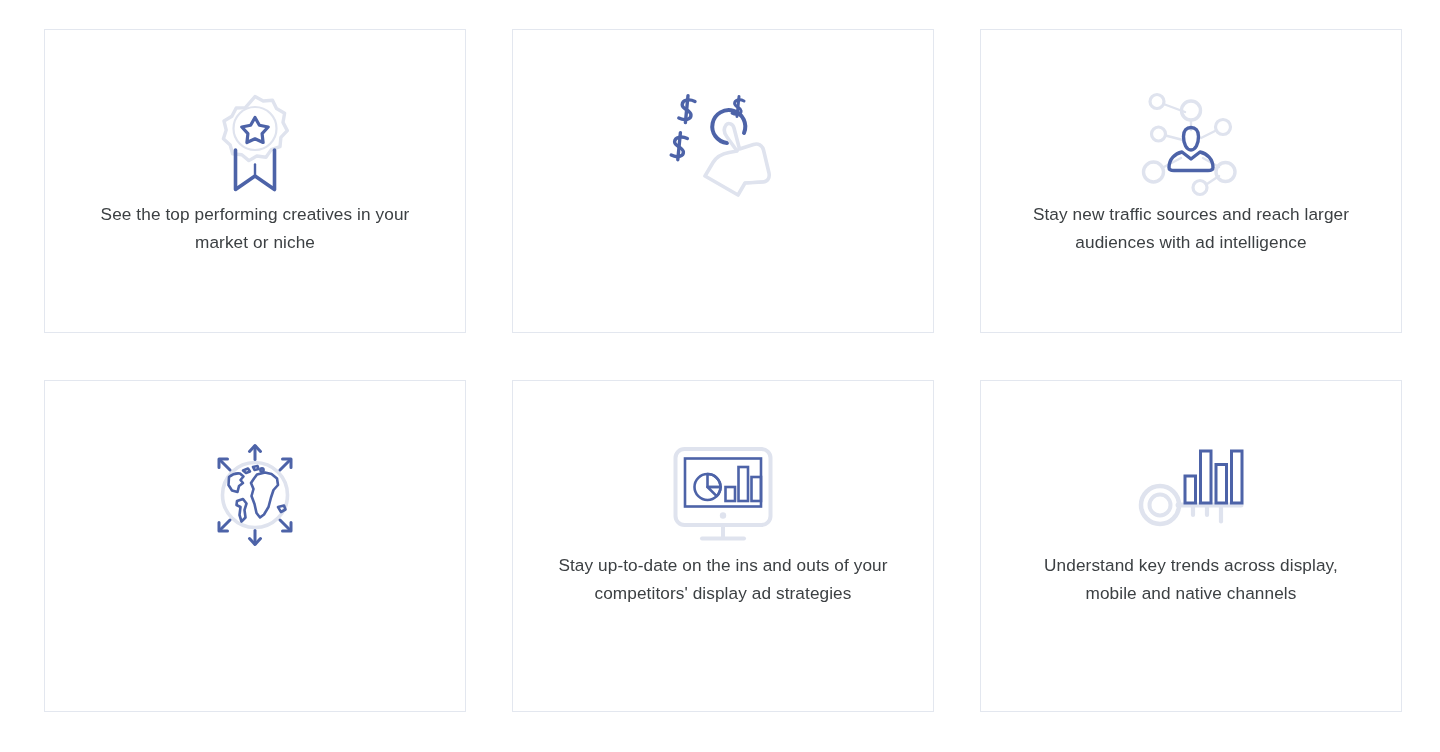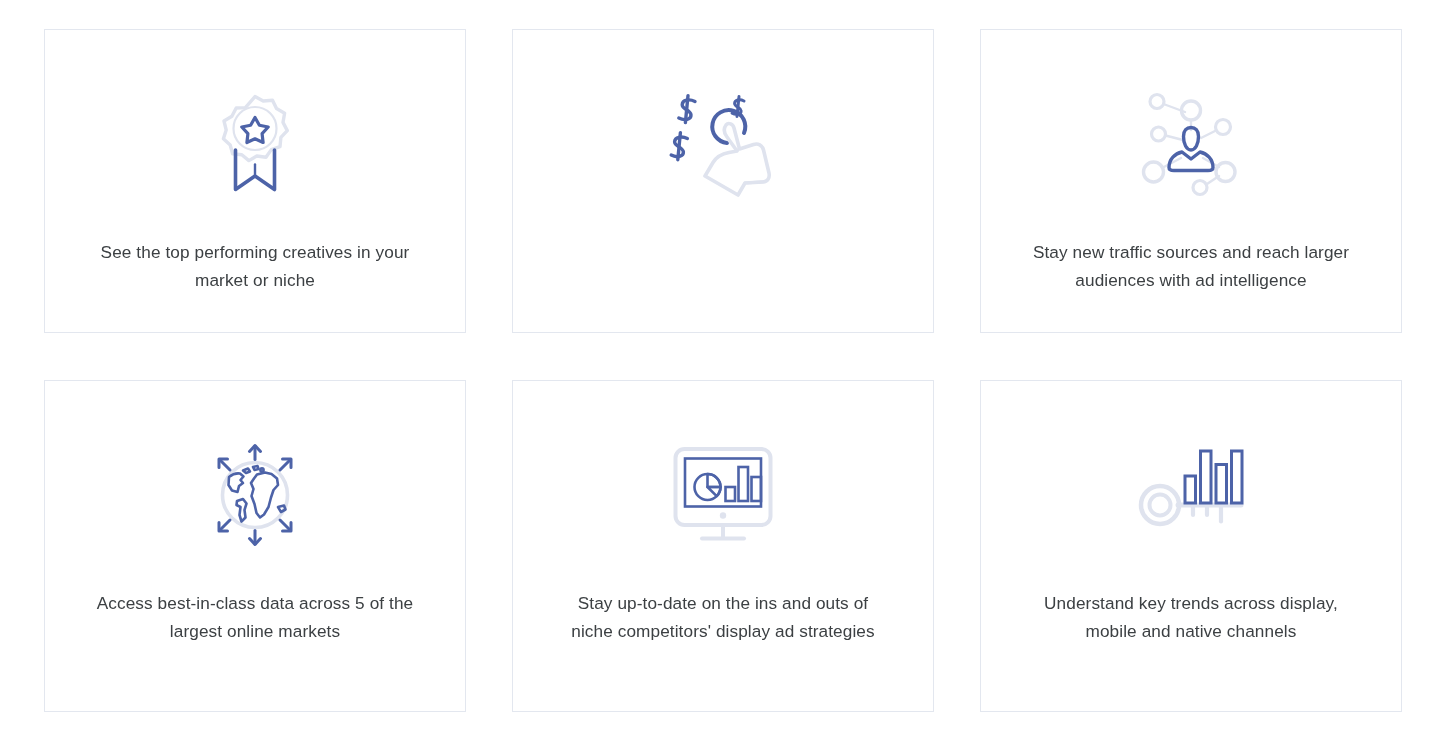--- a/index.html
+++ b/index.html
@@ -45,21 +45,20 @@
   }
 
   .card-icon svg {
     display: block;
     width: 112px;
     height: 112px;
     overflow: visible;
   }
 
   .card-text {
-    margin-top: 38px;
     width: 330px;
     text-align: center;
     font-size: 17.2px;
     line-height: 28px;
     color: #3c4043;
     letter-spacing: 0.1px;
     font-weight: 400;
   }
 
   
@@ -183,21 +182,20 @@
           <polyline points="28.5,20.0 20.0,20.0 20.0,28.5"></polyline>
 
           <line x1="81.0" y1="81.0" x2="91.0" y2="91.0"></line>
           <polyline points="92.0,83.5 92.0,92.0 83.5,92.0"></polyline>
 
           <line x1="31.0" y1="81.0" x2="21.0" y2="91.0"></line>
           <polyline points="20.0,83.5 20.0,92.0 28.5,92.0"></polyline>
         </g>
       </svg>
     </span>
-    <div class="card-text">Access best-in-class data across 5 of the largest online markets</div>
   </div>
 
   <div class="feature-card">
     <span class="card-icon">
       <svg viewBox="0 0 112 112">
 
         <rect class="lt nf" x="8.5" y="10.0" width="95.0" height="76.0" rx="9" stroke-width="4.0"></rect>
 
         <rect class="dk nf" x="18.0" y="19.5" width="76.0" height="48.0" stroke-width="2.6"></rect>
 
@@ -207,21 +205,21 @@
 
         <circle class="dk nf" cx="40.5" cy="48.0" r="13.0" stroke-width="2.6"></circle>
         <path class="dk nf" stroke-width="2.6" stroke-linejoin="round" d="M40.5 48.0 L40.5 35.0 A13 13 0 0 1 53.5 48.0 Z"></path>
         <path class="dk nf" stroke-width="2.6" stroke-linejoin="round" d="M40.5 48.0 L53.5 48.0 A13 13 0 0 1 49.7 57.2 Z"></path>
 
         <rect class="dk nf" x="58.5" y="48.0" width="9.5" height="14.0" stroke-width="2.6"></rect>
         <rect class="dk nf" x="71.5" y="28.0" width="9.5" height="34.0" stroke-width="2.6"></rect>
         <rect class="dk nf" x="84.5" y="38.0" width="9.5" height="24.0" stroke-width="2.6"></rect>
       </svg>
     </span>
-    <div class="card-text">Stay up-to-date on the ins and outs of niche competitors' display ad strategies</div>
+    <div class="card-text">Stay up-to-date on the ins and outs of your competitors' display ad strategies</div>
   </div>
 
   <div class="feature-card">
     <span class="card-icon">
       <svg viewBox="0 0 112 112">
 
         <circle class="lt nf" cx="25.0" cy="66.0" r="19.0" stroke-width="4.5"></circle>
         <circle class="lt nf" cx="25.0" cy="66.0" r="10.5" stroke-width="4.0"></circle>
 
         <line class="lt" x1="43.0" y1="66.0" x2="106.0" y2="66.0" stroke-width="5.0" stroke-linecap="round"></line>

